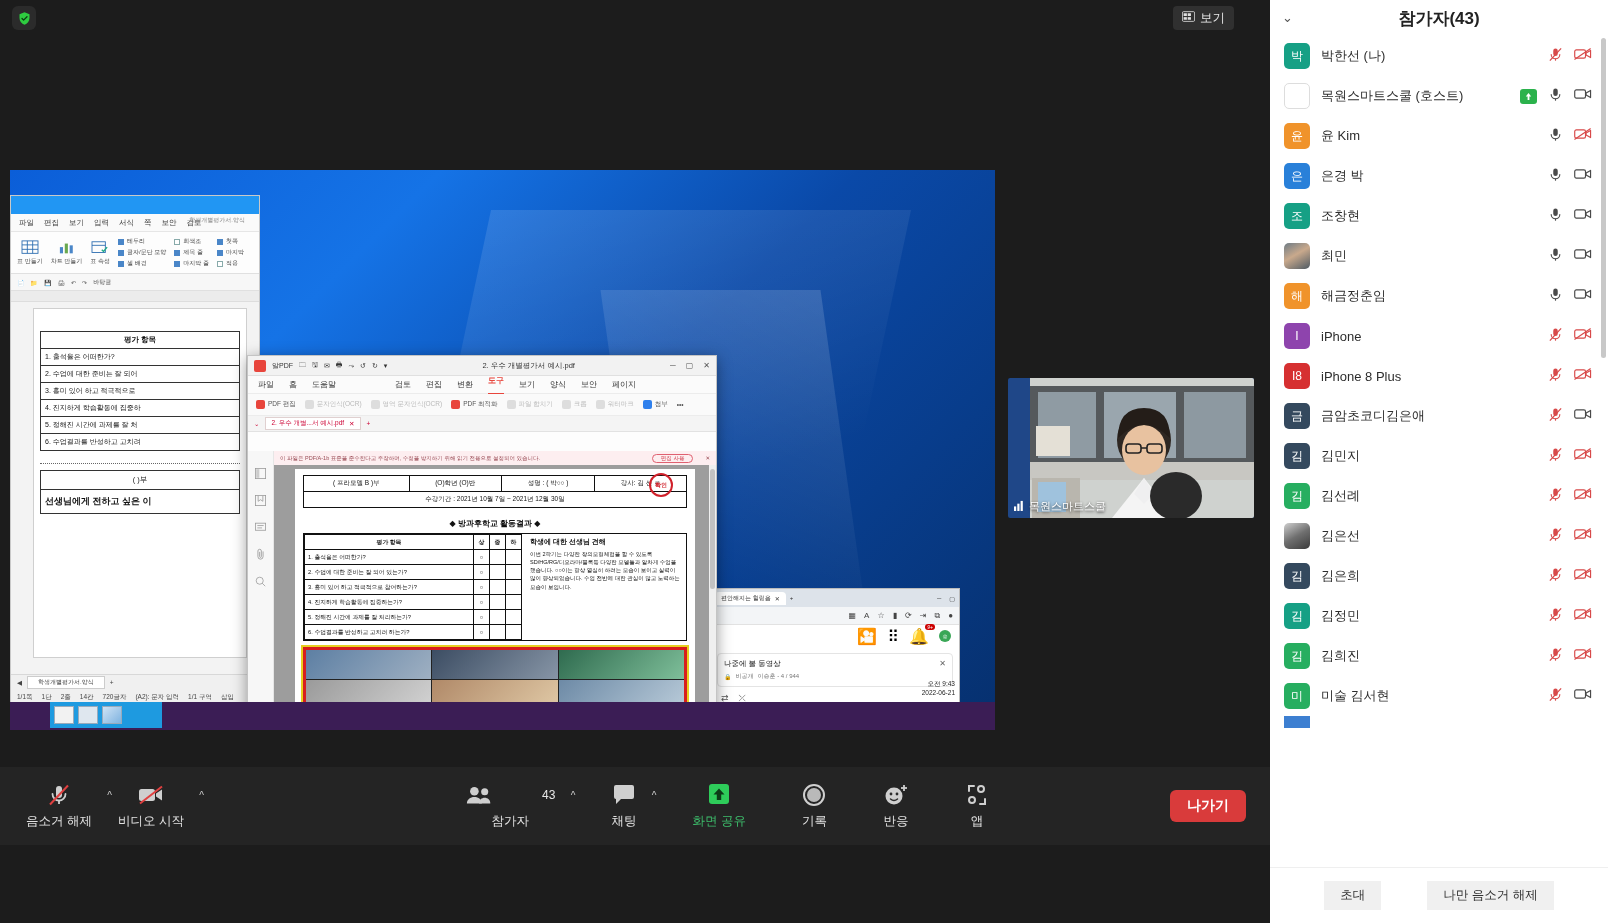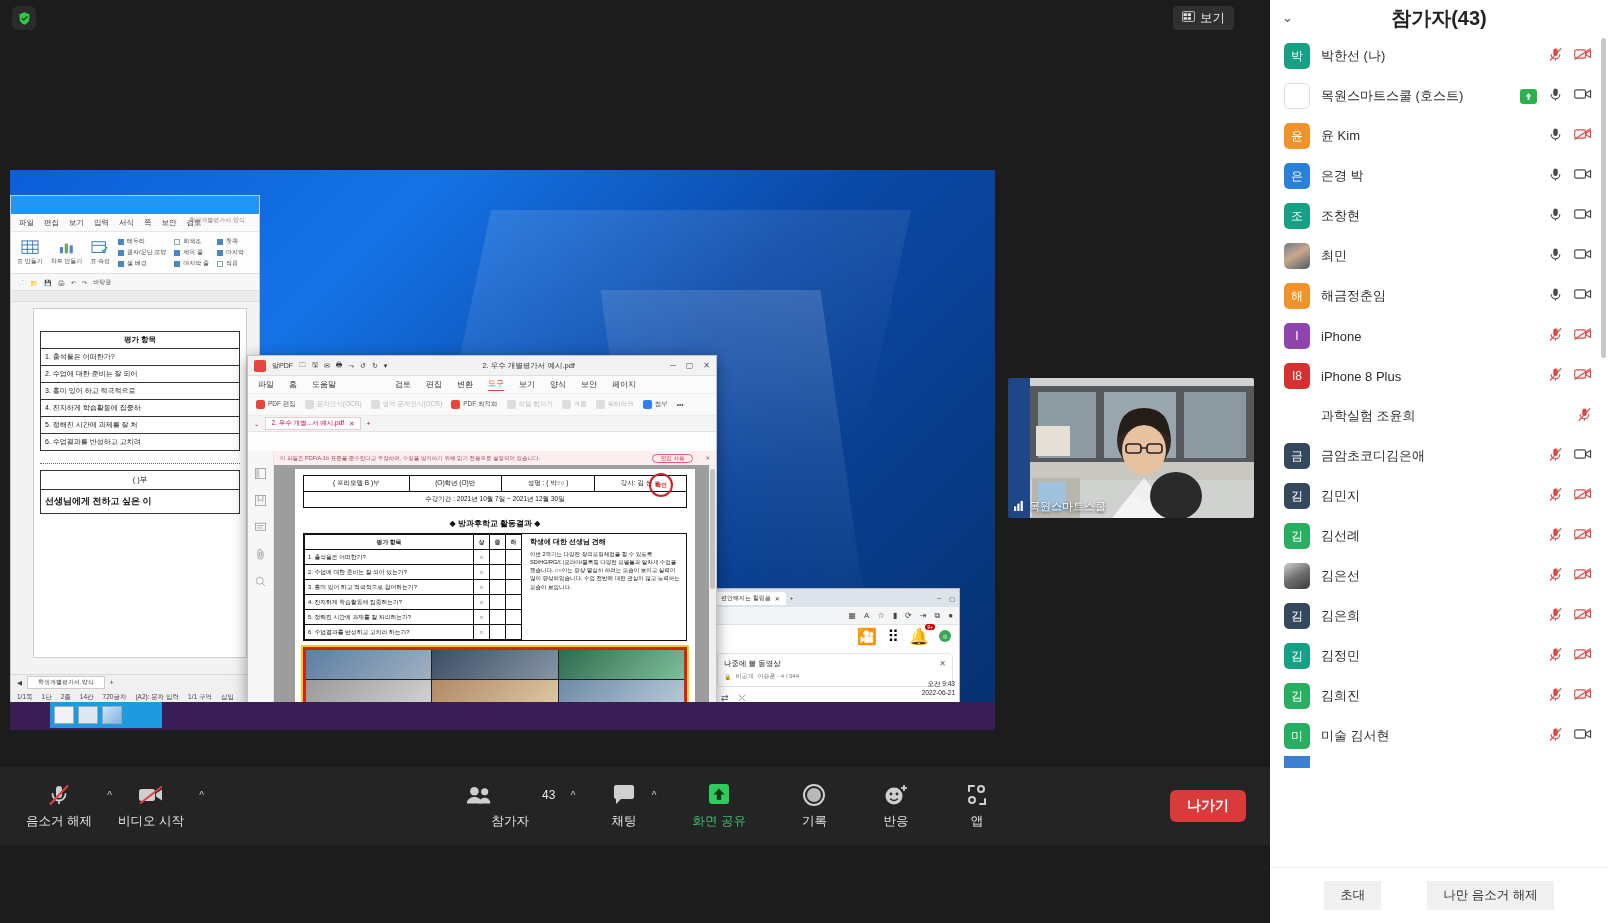--- a/index.html
+++ b/index.html
@@ -137,21 +137,21 @@
     height: 20px; background: #f2f2f2; border-bottom: 1px solid #e0e0e0;
     display: flex; align-items: center; gap: 6px; padding: 0 6px; font-size: 7px; color: #333;
   }
   .pdf-logo { width: 12px; height: 12px; background: #e8453c; border-radius: 2px; }
   .pdf-title-name { flex: 1; text-align: center; font-size: 7.5px; color: #333; }
   .pdf-wbtns { display: flex; gap: 10px; font-size: 8px; color: #555; }
   .pdf-menu {
     height: 18px; background: #fbfbfb; display: flex; align-items: center; gap: 15px;
     padding-left: 10px; font-size: 8px; color: #333; border-bottom: 1px solid #ececec;
   }
-  .pdf-menu .active { color: #e8453c; border-bottom: 1.5px solid #e8453c; padding-bottom: 1px; }
+  .pdf-menu .active { color: #e8453c; border-bottom: 1.5px solid #e8453c; padding-bottom: 7px; font-weight: bold; }
   .pdf-tools {
     height: 22px; background: #fafafa; display: flex; align-items: center; gap: 9px;
     padding-left: 8px; font-size: 6.5px; color: #555; border-bottom: 1px solid #ececec;
   }
   .tool-i { display: flex; align-items: center; gap: 3px; }
   .tool-sq { width: 9px; height: 9px; border-radius: 2px; }
   .pdf-tabbar {
     height: 16px; background: #f4f4f4; display: flex; align-items: center; gap: 6px;
     padding-left: 6px; font-size: 6.5px; color: #c03; border-bottom: 1px solid #e2e2e2;
   }
@@ -232,21 +232,21 @@
 
   
   .panel {
     position: absolute; right: 0; top: 0; width: 338px; height: 923px; background: #fff;
     display: flex; flex-direction: column;
   }
   .panel-head {
     height: 36px; display: flex; align-items: center; position: relative; flex: 0 0 36px;
   }
   .panel-chevron { position: absolute; left: 12px; top: 10px; color: #555; font-size: 13px; cursor: pointer; }
-  .panel-title { width: 100%; text-align: center; font-size: 20px; color: #222; font-weight: 600; }
+  .panel-title { width: 100%; text-align: center; font-size: 17px; color: #222; font-weight: 600; }
   .search-wrap { padding: 4px 12px 8px; flex: 0 0 auto; }
   .search-box {
     height: 30px; border: 1px solid #d6d6d6; border-radius: 15px; display: flex;
     align-items: center; gap: 7px; padding: 0 12px;
   }
   .search-box input {
     border: none; outline: none; font-size: 12.5px; color: #333; width: 100%;
     font-family: "Liberation Sans", sans-serif; background: transparent;
   }
   .search-box input::placeholder { color: #9a9a9a; }
@@ -975,32 +975,20 @@
                 <line x1="2" y1="14.6" x2="14" y2="1.4" stroke="#d84a4a" stroke-width="1.3"></line>
               </svg></span>
             <span><svg width="18" height="14" viewBox="0 0 20 14">
                 <rect x="0.8" y="2.4" width="12" height="9.2" rx="1.8" fill="none" stroke="#d84a4a" stroke-width="1.3"></rect>
                 <path d="M13.4 6l5-3v8l-5-3z" fill="none" stroke="#d84a4a" stroke-width="1.3" stroke-linejoin="round"></path>
                 <line x1="0.5" y1="13" x2="18.5" y2="1" stroke="#d84a4a" stroke-width="1.3"></line>
               </svg></span>
           </div>
         </div>
         <div class="prow">
-          <div class="pav" style="background: transparent;"></div>
-          <div class="pname">과학실험 조윤희</div>
-          <div class="picons">
-            <span><svg width="15" height="15" viewBox="0 0 16 16">
-                <rect x="5.6" y="1.6" width="4.8" height="8" rx="2.4" fill="#d84a4a"></rect>
-                <path d="M3.4 8a4.6 4.6 0 0 0 9.2 0" fill="none" stroke="#d84a4a" stroke-width="1.2" stroke-linecap="round"></path>
-                <line x1="8" y1="12.4" x2="8" y2="14.6" stroke="#d84a4a" stroke-width="1.2"></line>
-                <line x1="2" y1="14.6" x2="14" y2="1.4" stroke="#d84a4a" stroke-width="1.3"></line>
-              </svg></span>
-          </div>
-        </div>
-        <div class="prow">
           <div class="pav" style="background: rgb(52, 73, 94);">금</div>
           <div class="pname">금암초코디김은애</div>
           <div class="picons">
             <span><svg width="15" height="15" viewBox="0 0 16 16">
                 <rect x="5.6" y="1.6" width="4.8" height="8" rx="2.4" fill="#d84a4a"></rect>
                 <path d="M3.4 8a4.6 4.6 0 0 0 9.2 0" fill="none" stroke="#d84a4a" stroke-width="1.2" stroke-linecap="round"></path>
                 <line x1="8" y1="12.4" x2="8" y2="14.6" stroke="#d84a4a" stroke-width="1.2"></line>
                 <line x1="2" y1="14.6" x2="14" y2="1.4" stroke="#d84a4a" stroke-width="1.3"></line>
               </svg></span>
             <span><svg width="18" height="14" viewBox="0 0 20 14">

